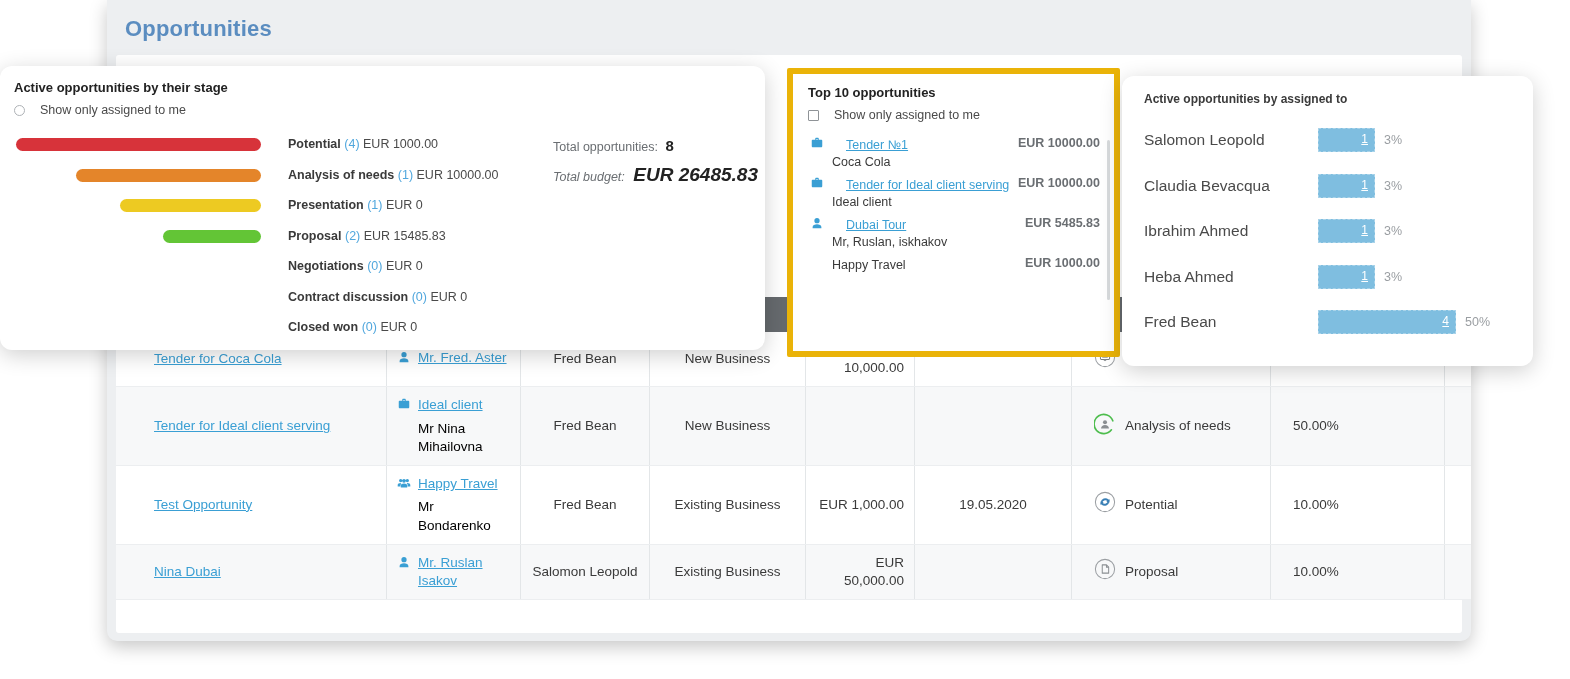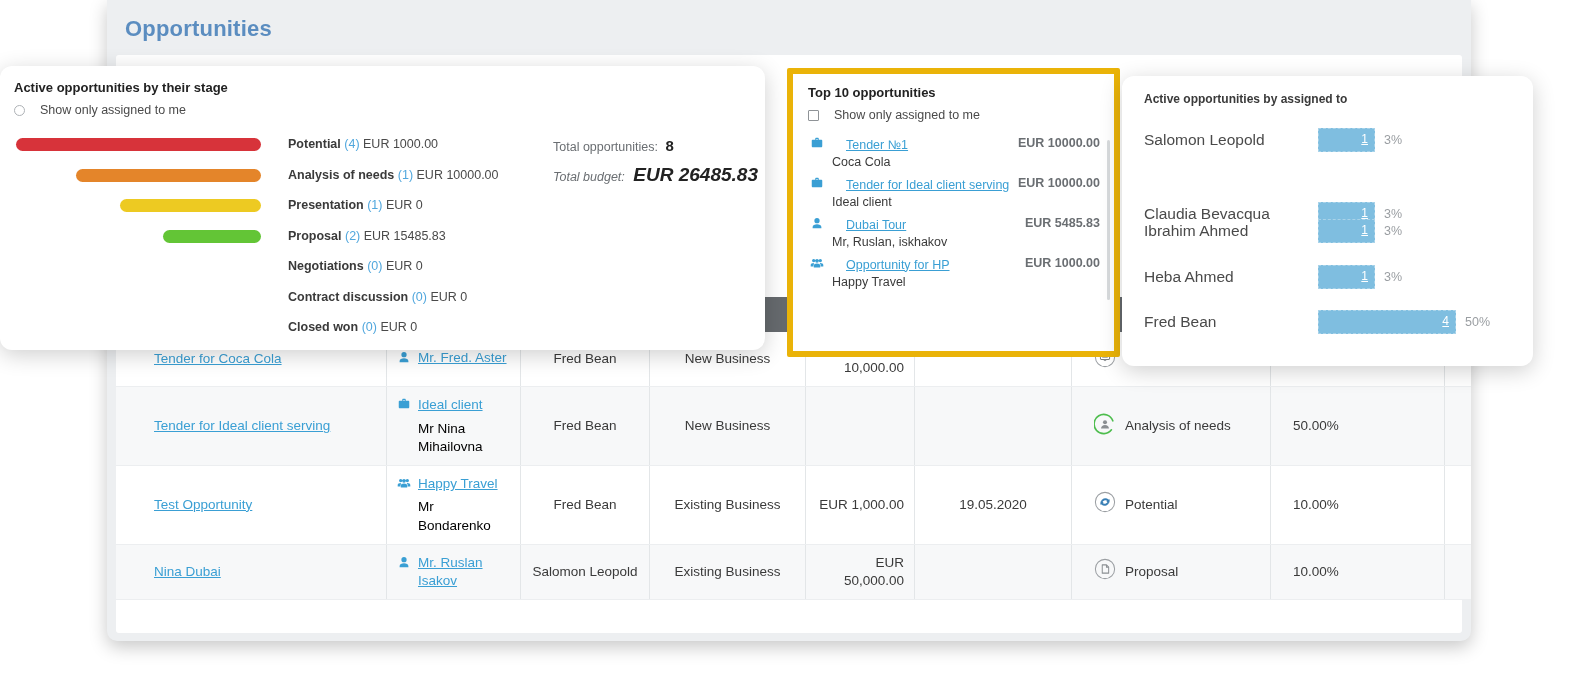--- a/index.html
+++ b/index.html
@@ -314,44 +314,38 @@
         <div class="t10-main">
           <span><svg width="14" height="14" viewBox="0 0 16 16">
               <path fill="#3a9fd4" d="M8 8.3a3 3 0 100-6 3 3 0 000 6zm0 1.1c-2.6 0-5 1.35-5 3.05V14h10v-1.55c0-1.7-2.4-3.05-5-3.05z"></path>
             </svg></span>
           <a class="lnk">Dubai Tour</a>
         </div>
         <div class="t10-amt">EUR 5485.83</div>
         <div class="t10-sub">Mr, Ruslan, iskhakov</div>
       </div>
       <div class="t10-row" style="top: 182px;">
-        <div class="t10-main">
-          <span><svg width="14" height="14" viewBox="0 0 16 16">
-              <path fill="#3a9fd4" d="M4.2 7.1a1.9 1.9 0 100-3.8 1.9 1.9 0 000 3.8zm7.6 0a1.9 1.9 0 100-3.8 1.9 1.9 0 000 3.8zM8 7.6a2.1 2.1 0 100-4.2 2.1 2.1 0 000 4.2zM4.2 8.1c-1.8 0-3.4.9-3.4 2.1V12h3V11c0-.8.4-1.6 1.1-2.2-.2 0-.5-.1-.7-.1zm7.6 0c-.2 0-.5 0-.7.1.7.6 1.1 1.4 1.1 2.2V12h3v-1.8c0-1.2-1.6-2.1-3.4-2.1zM8 8.6c-2 0-3.7 1-3.7 2.3V13h7.4v-2.1c0-1.3-1.7-2.3-3.7-2.3z"></path>
-            </svg></span>
-          <a class="lnk">Opportunity for HP</a>
-        </div>
         <div class="t10-amt">EUR 1000.00</div>
         <div class="t10-sub">Happy Travel</div>
       </div>
     </div>
   <div style="position:absolute;right:4px;top:66px;width:3px;height:160px;background:#d8dbdd;border-radius:2px;"></div>
 </div>
 
 <div id="card-assigned" class="float-card">
   <div style="position:absolute;left:22px;top:16px;font-size:12px;font-weight:bold;color:#3a3a3a;">Active opportunities by assigned to</div>
   <div id="assigned-host">
       <div class="at-row" style="top: 52px;">
         <div class="at-name">Salomon Leopold</div>
         <div class="at-bar" style="width: 57px;">
           <span class="at-val">1</span>
         </div>
         <div class="at-pct" style="left: 240px;">3%</div>
       </div>
-      <div class="at-row" style="top: 97.5px; margin-top: 28px;">
+      <div class="at-row" style="top: 97.5px;">
         <div class="at-name">Claudia Bevacqua</div>
         <div class="at-bar" style="width: 57px;">
           <span class="at-val">1</span>
         </div>
         <div class="at-pct" style="left: 240px;">3%</div>
       </div>
       <div class="at-row" style="top: 143px;">
         <div class="at-name">Ibrahim Ahmed</div>
         <div class="at-bar" style="width: 57px;">
           <span class="at-val">1</span>

